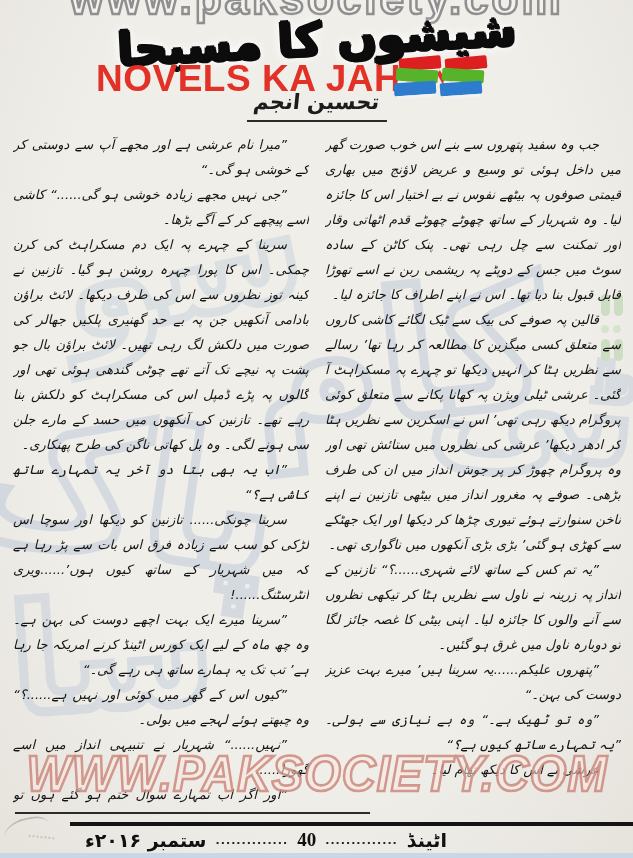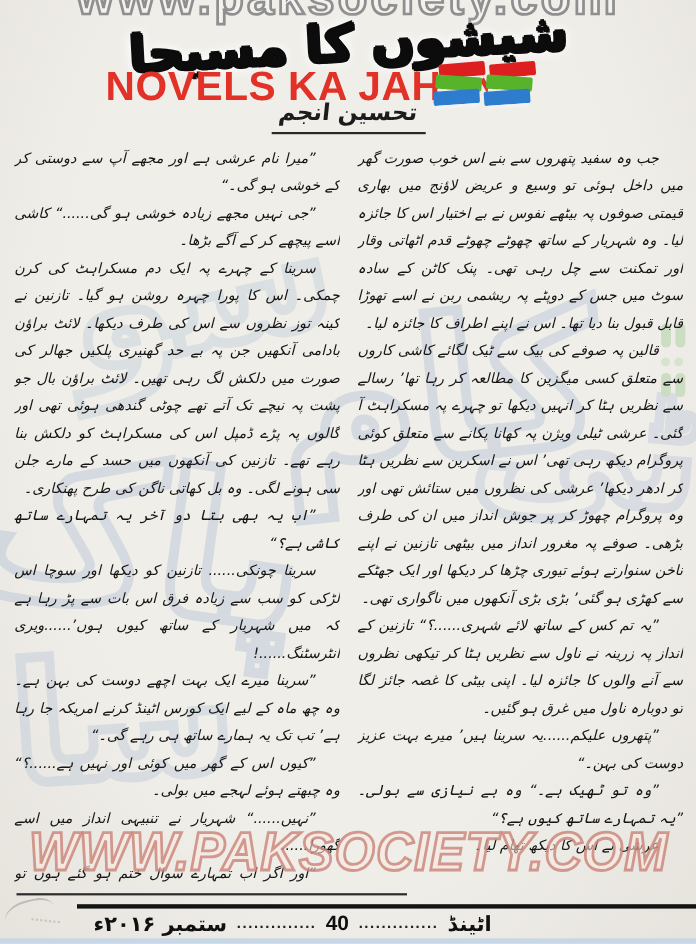--- a/index.html
+++ b/index.html
@@ -82,21 +82,21 @@
   .gd.small{width:8px;height:8px;border-radius:50%;background:#d5e4cb;}
   
   .rule-thin{position:absolute;top:812px;left:15px;width:355px;height:2px;background:#2b2b2b;z-index:2;}
   .rule-thick{position:absolute;top:822px;left:70px;width:563px;height:4px;background:#141414;z-index:2;}
   .footer-row{
     position:absolute;top:829px;left:85px;width:362px;z-index:2;
     direction:rtl;display:flex;align-items:center;justify-content:space-between;
     font-weight:bold;font-size:19px;color:#101010;white-space:nowrap;
   }
   .footer-row .leader{font-size:11px;letter-spacing:1px;color:#222;}
-  .footer-row .pg{font-family:Liberation Sans, sans-serif;font-size:19px;}
+  .footer-row .pg{font-family:Liberation Serif, serif;font-size:19px;}
   .scan-strip{position:absolute;bottom:0;left:0;width:100%;height:5px;background:#c7d7e6;z-index:6;}
   .scribble{
     position:absolute;left:4px;top:818px;width:46px;height:26px;z-index:1;opacity:.45;
     border-top:2px solid #8a8a8a;border-radius:60% 40% 50% 50%;transform:rotate(-12deg);
   }
   .scribble2{
     position:absolute;left:28px;top:836px;width:26px;height:10px;z-index:1;opacity:.35;
     border-top:2px dotted #8a8a8a;transform:rotate(6deg);
   }
 </style>

